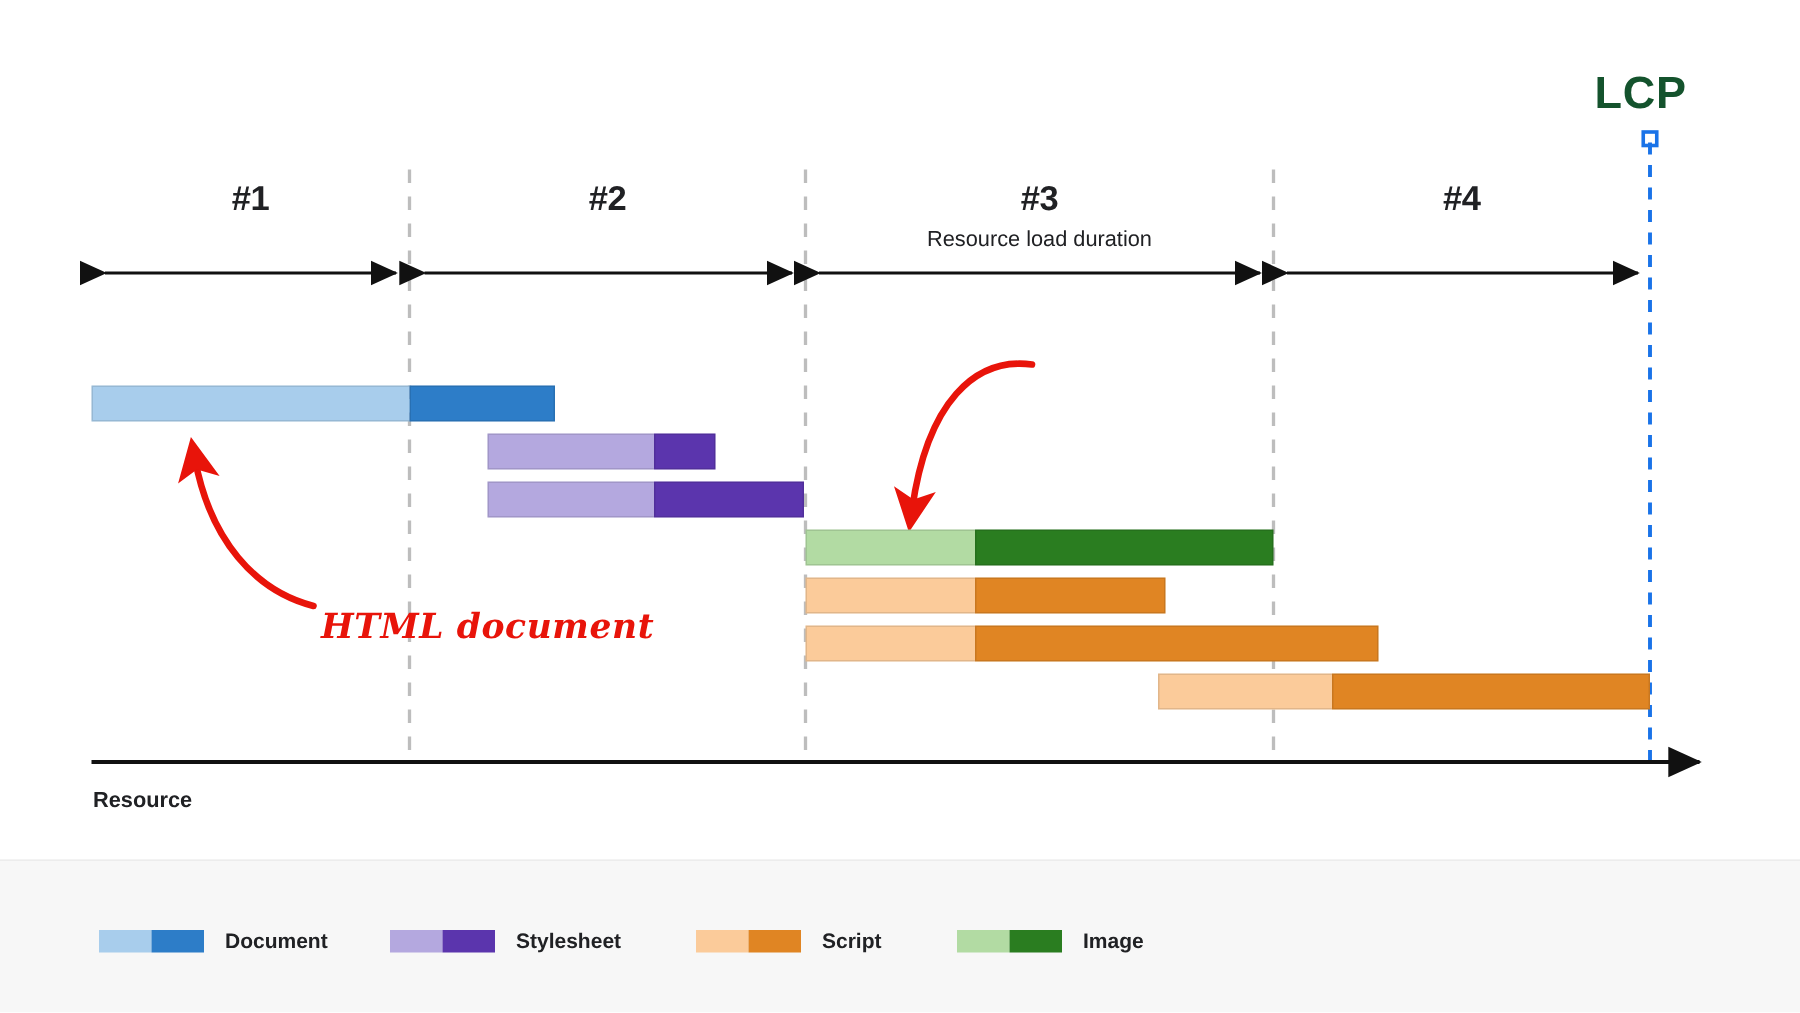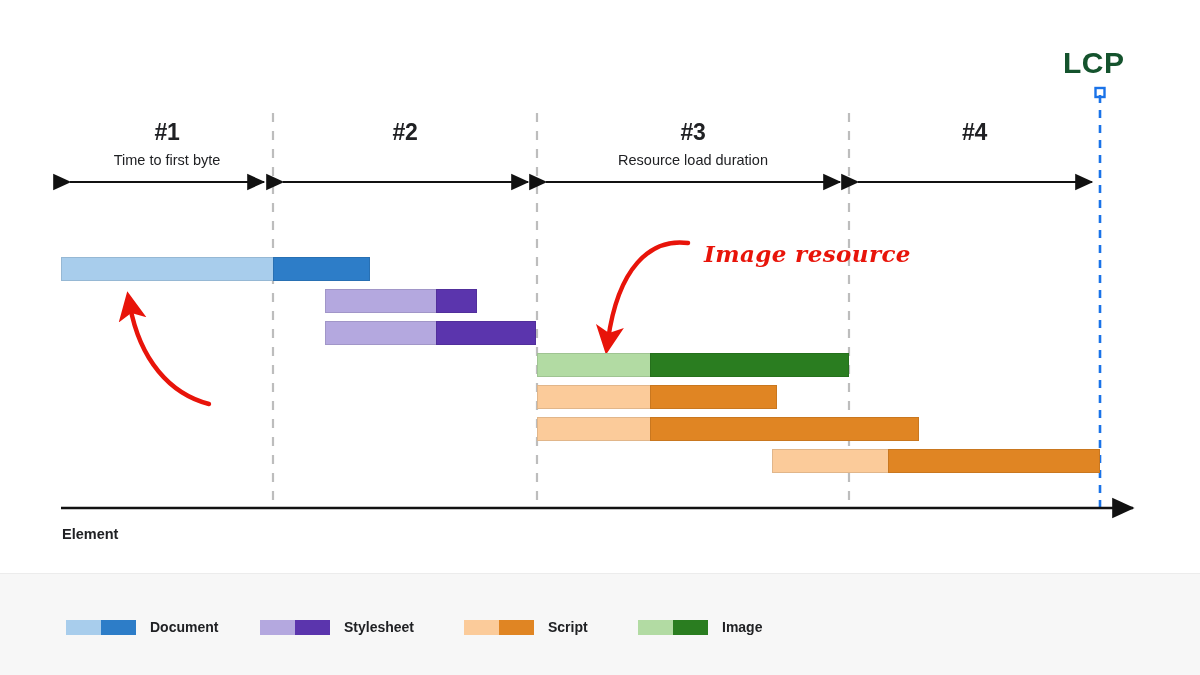--- a/index.html
+++ b/index.html
@@ -185,21 +185,20 @@
       </g>
 
       <g fill="none" stroke="#e8140a" stroke-width="4.4" stroke-linecap="round">
         <path d="M688,243 C650,238 618,268 608,340" marker-end="url(#arrRed)"></path>
         <path d="M209,404 C170,394 140,360 130,306" marker-end="url(#arrRed)"></path>
       </g>
     </svg>
 
     <div class="phase" style="left:61px; top:118px; width:212px;">
       <div class="phase-num">#1</div>
-      <div class="phase-label">Time to first byte</div>
     </div>
 
     <div class="phase" style="left:273px; top:118px; width:264px;">
       <div class="phase-num">#2</div>
     </div>
 
     <div class="phase" style="left:537px; top:118px; width:312px;">
       <div class="phase-num">#3</div>
       <div class="phase-label">Resource load duration</div>
     </div>
@@ -238,24 +237,24 @@
     <div class="bar" style="left:537px; top:417px; width:382px;">
       <div class="bar-seg seg-left" style="width:113px; background:#fbcb9a;"></div>
       <div class="bar-seg" style="width:269px; background:#e08523;"></div>
     </div>
 
     <div class="bar" style="left:772px; top:449px; width:328px;">
       <div class="bar-seg seg-left" style="width:116px; background:#fbcb9a;"></div>
       <div class="bar-seg" style="width:212px; background:#e08523;"></div>
     </div>
 
-    <div class="annot" style="left:704px; top:240px;">Image resource</div>
-
-
-    <div id="timeline-caption">Element</div>
+
+    <div class="annot" style="left:214px; top:404px;">HTML document</div>
+
+    <div id="timeline-caption">Resource</div>
   </div>
 
   <div id="legend">
 
     <div class="legend-item" style="left:66px;">
       <span class="legend-swatch">
         <i style="background:#a8cdec;"></i>
           <i style="background:#2d7dc8;"></i>
       </span>
       <span class="legend-text">Document</span>

